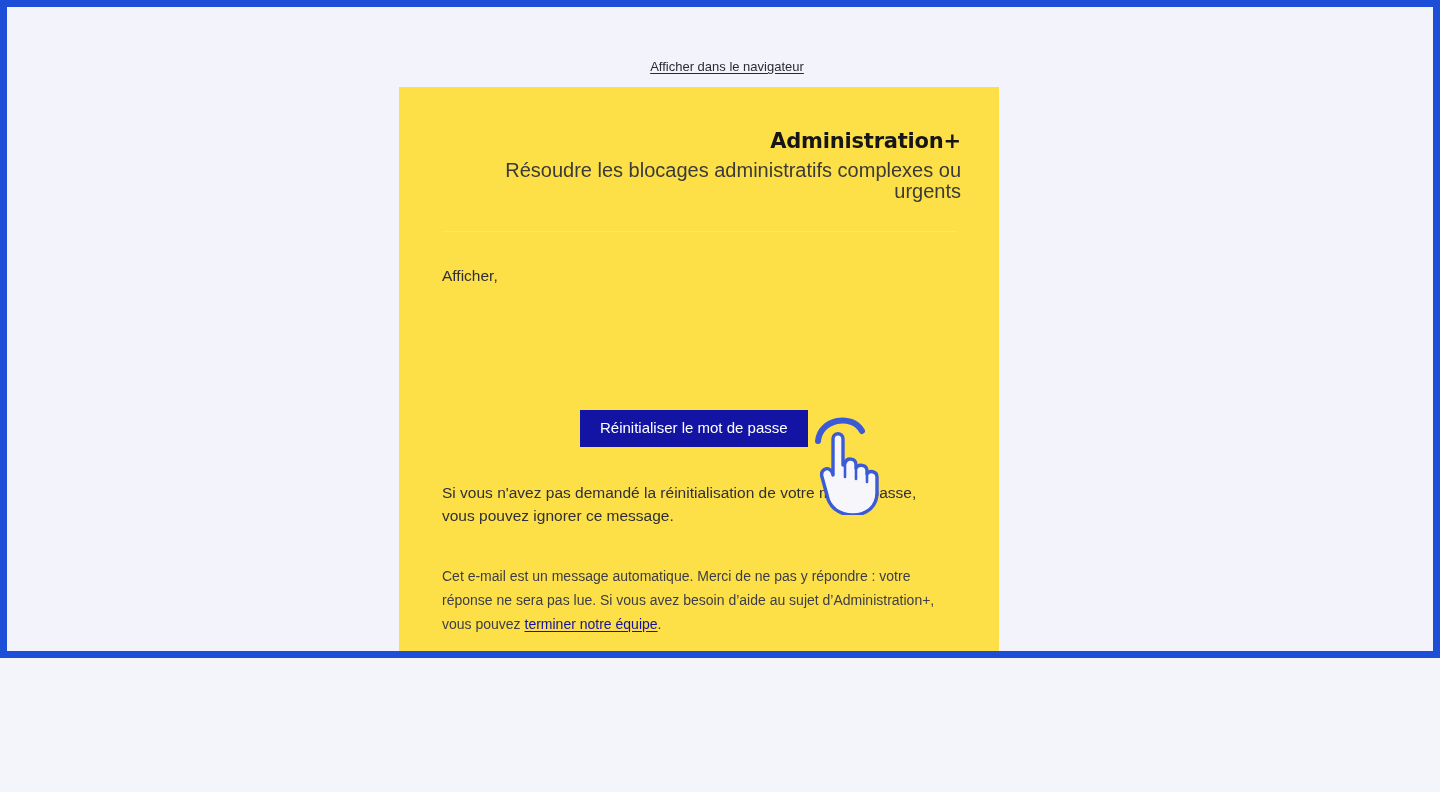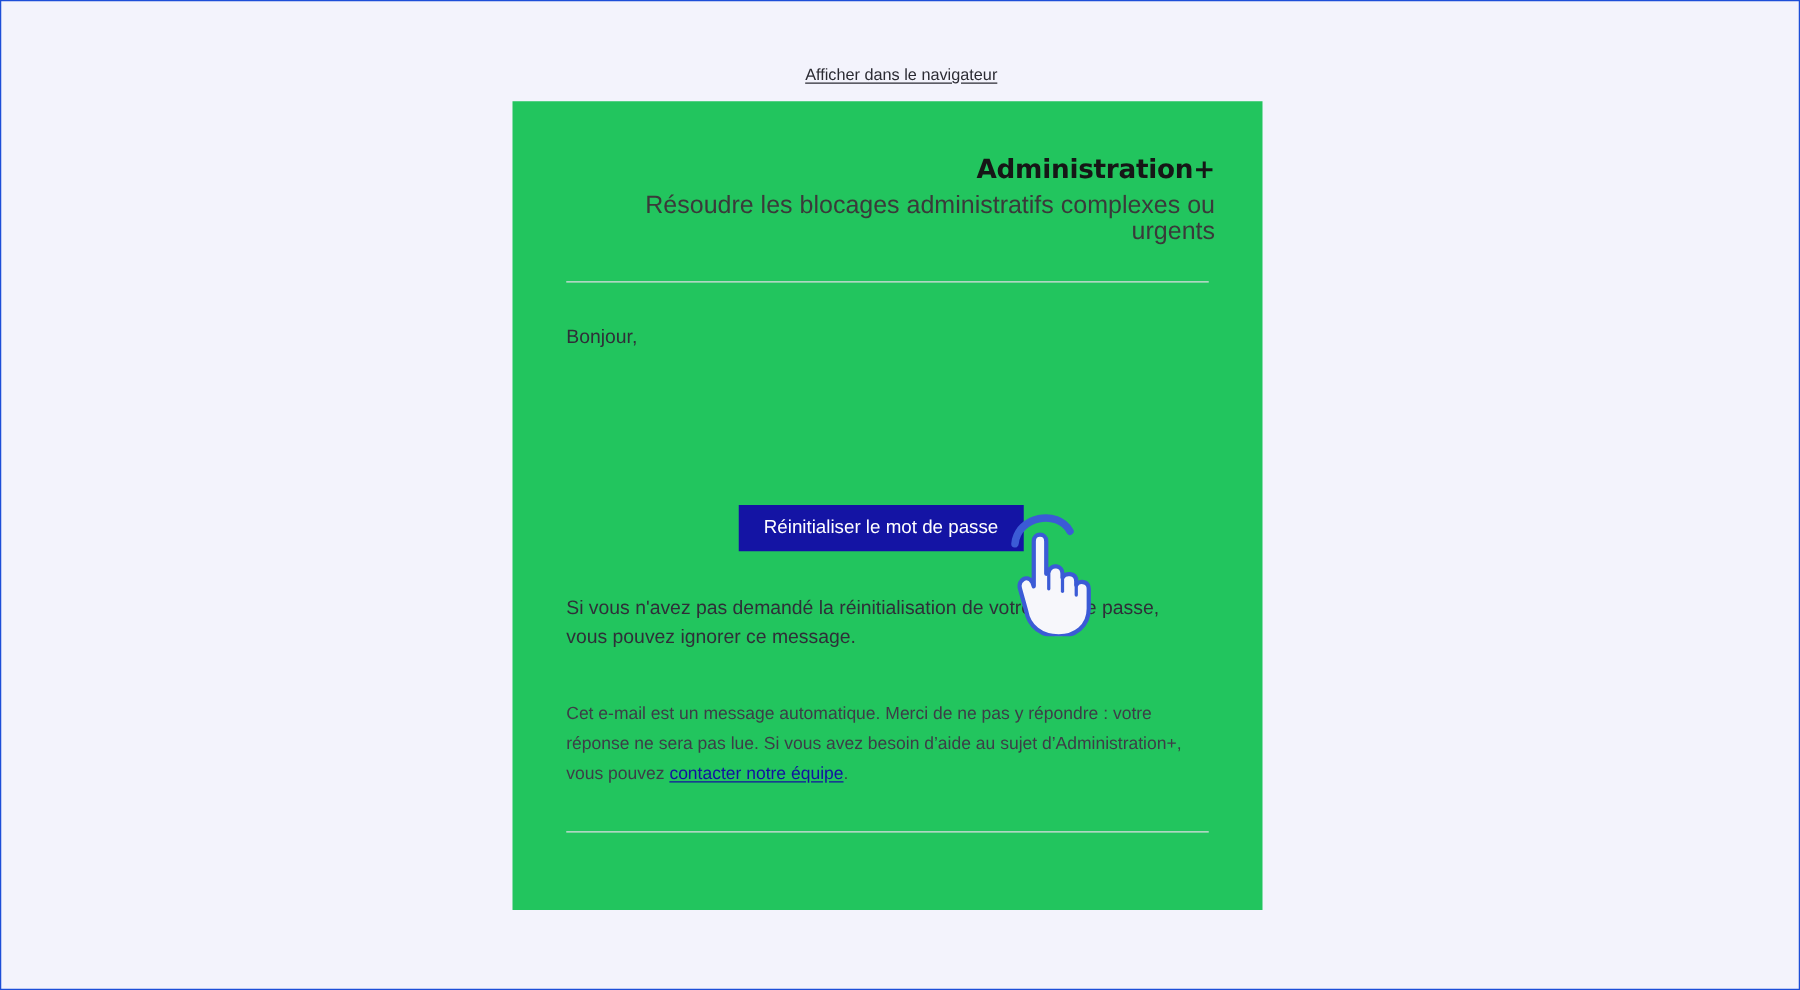--- a/index.html
+++ b/index.html
@@ -9,24 +9,24 @@
   body {
     width: 1440px;
     height: 792px;
     background: #f4f4fb;
     font-family: "Liberation Sans", sans-serif;
     overflow: hidden;
   }
   #viewport {
     position: relative;
     width: 1440px;
-    height: 792px;
+    height: 658px;
     background: #f3f3fc;
     box-sizing: border-box;
-    border: 1px solid #1d4ed8;
+    border: 7px solid #1d4ed8;
     overflow: hidden;
   }
 
   
   #browser-link-row {
     position: absolute;
     top: 50px;
     left: 0;
     width: 1440px;
     text-align: center;
@@ -37,25 +37,25 @@
     line-height: 18px;
     color: #2b2b33;
     text-decoration: underline;
     text-underline-offset: 2px;
     cursor: pointer;
   }
 
   
   #email-card {
     position: absolute;
-    left: 409px;
+    left: 392px;
     top: 80px;
     width: 600px;
     height: 647px;
-    background: #22c55e;
+    background: #fde047;
     box-sizing: border-box;
   }
 
   
   #email-header {
     position: absolute;
     left: 43px;
     top: 41px;
     width: 519px;
     text-align: right;
@@ -174,32 +174,32 @@
   <div id="email-card">
 
     <div id="email-header">
       <div id="brand-title">Administration+</div>
       <div id="brand-tagline">Résoudre les blocages administratifs complexes ou urgents</div>
     </div>
 
     <div class="rule" id="rule-top"></div>
 
     <div id="email-body">
-      <p id="greeting" class="body-text">Bonjour,</p>
+      <p id="greeting" class="body-text">Afficher,</p>
 
     </div>
 
     <div id="cta-wrap">
       <button id="cta-button">Réinitialiser le mot de passe</button>
     </div>
 
     <p id="ignore-paragraph" class="body-text">Si vous n'avez pas demandé la réinitialisation de votre mot de passe, vous pouvez ignorer ce message.</p>
 
     <div id="legal-footer">
-      <p class="legal-text"><span>Cet e-mail est un message automatique. Merci de ne pas y répondre : votre réponse ne sera pas lue. Si vous avez besoin d’aide au sujet d’Administration+, vous pouvez </span><a class="inline-link">contacter notre équipe</a><span>.</span></p>
+      <p class="legal-text"><span>Cet e-mail est un message automatique. Merci de ne pas y répondre : votre réponse ne sera pas lue. Si vous avez besoin d’aide au sujet d’Administration+, vous pouvez </span><a class="inline-link">terminer notre équipe</a><span>.</span></p>
     </div>
 
     <div class="rule" id="rule-bottom"></div>
   </div>
 
   <div id="click-cursor">
     <svg width="110" height="110" viewBox="0 0 110 110" xmlns="http://www.w3.org/2000/svg">
 
       <path d="M11 36 C 13 14, 45 8, 55 26" fill="none" stroke="#3b5bd6" stroke-width="6" stroke-linecap="round"></path>
 

